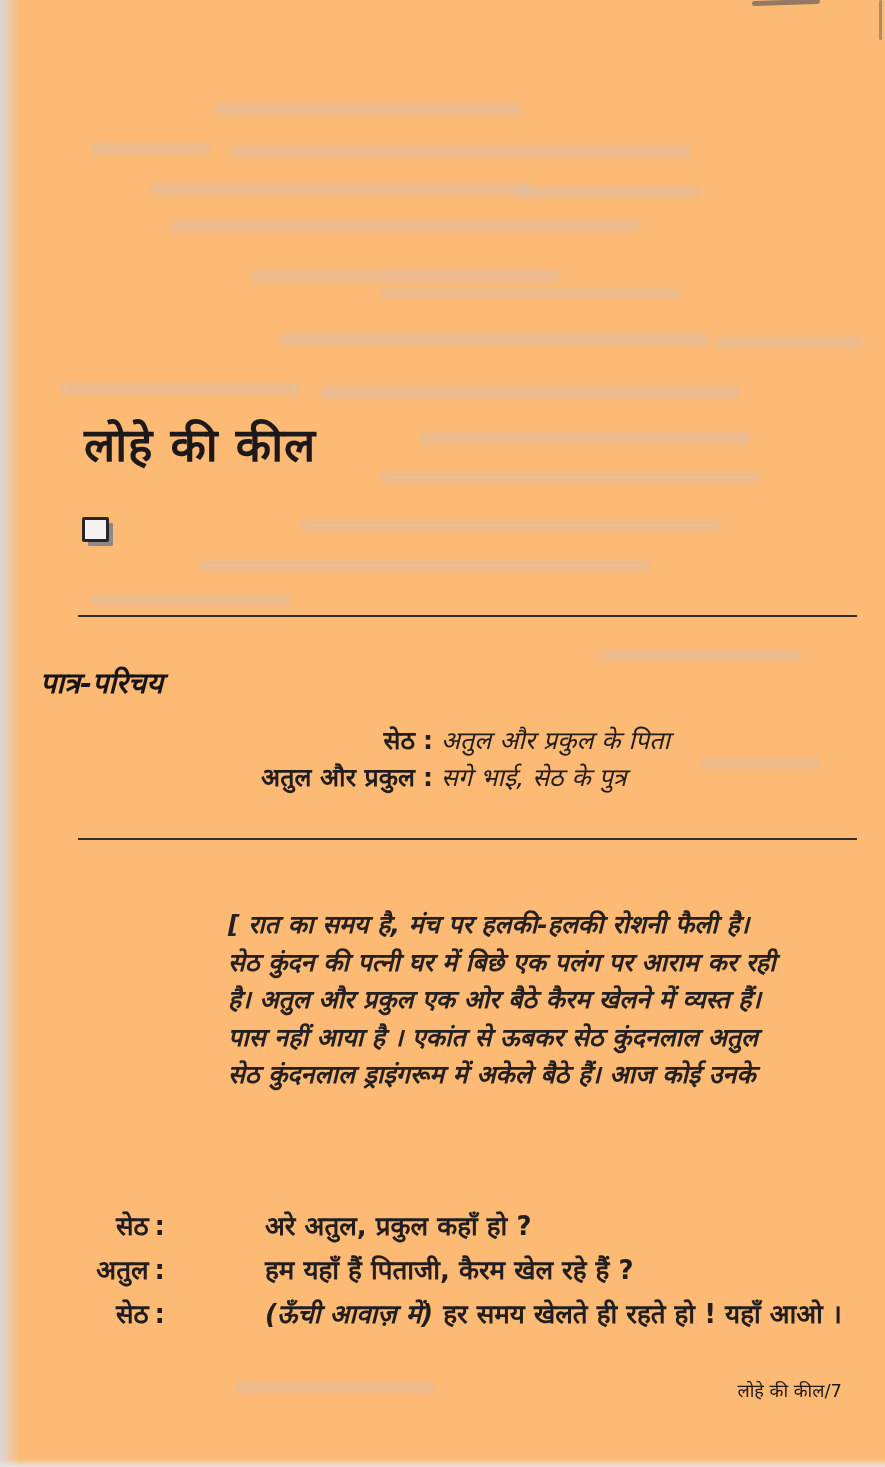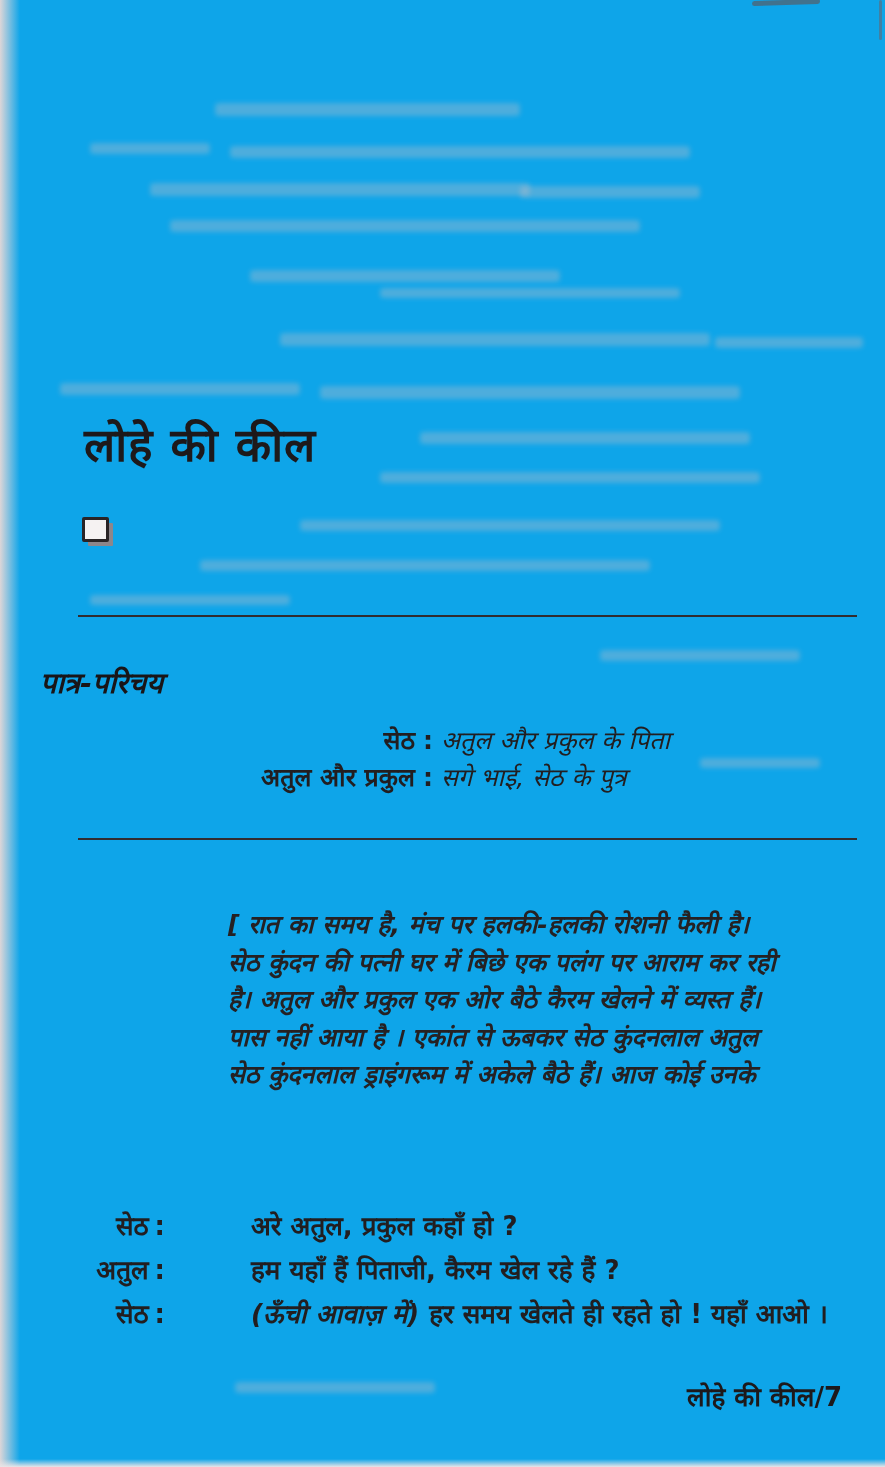--- a/index.html
+++ b/index.html
@@ -1,20 +1,20 @@
 <!DOCTYPE html>
 <html><head>
 <meta charset="utf-8">
 <style>
   html, body { margin: 0; padding: 0; background: #e8e4e4; }
   .page {
     position: relative;
     width: 885px; height: 1467px;
     margin: 0 auto;
-    background: #0ea5e9;
+    background: #fdba74;
     overflow: hidden;
     font-family: "DejaVu Sans", "Liberation Sans", sans-serif;
     color: #221e20;
   }
   
   .edge-left {
     position: absolute; left: 0; top: 0; bottom: 0; width: 20px;
     background: linear-gradient(90deg, #ddd6d8 0%, rgba(247,244,244,0) 100%);
   }
   .edge-bottom {
@@ -80,26 +80,26 @@
   .dialogue {
     position: absolute; left: 85px; top: 1204px; width: 770px;
     font-size: 26px;
   }
   .d-row { display: flex; line-height: 44px; align-items: baseline; gap: 36px; }
   .d-label {
     width: 80px; text-align: right; font-weight: bold; white-space: nowrap;
     flex: 0 0 80px;
   }
   .d-colon { margin-left: 6px; font-weight: bold; }
-  .d-text { margin-left: 50px; font-weight: 600; white-space: nowrap; }
+  .d-text { margin-left: 64px; font-weight: 600; white-space: nowrap; }
   .d-note { font-style: italic; }
   .d-note:not(:empty) { margin-right: 10px; }
   .footer {
     position: absolute; top: 1378px; right: 43px;
-    font-size: 26px; font-weight: bold; color: #1d191b;
+    font-size: 18px; font-weight: normal; color: #1d191b;
   }
 </style>
 </head>
 <body>
 
 <div class="page">
 
   <div class="edge-left"></div>
   <div class="edge-bottom"></div>
   <div class="corner-smudge-top"></div>

